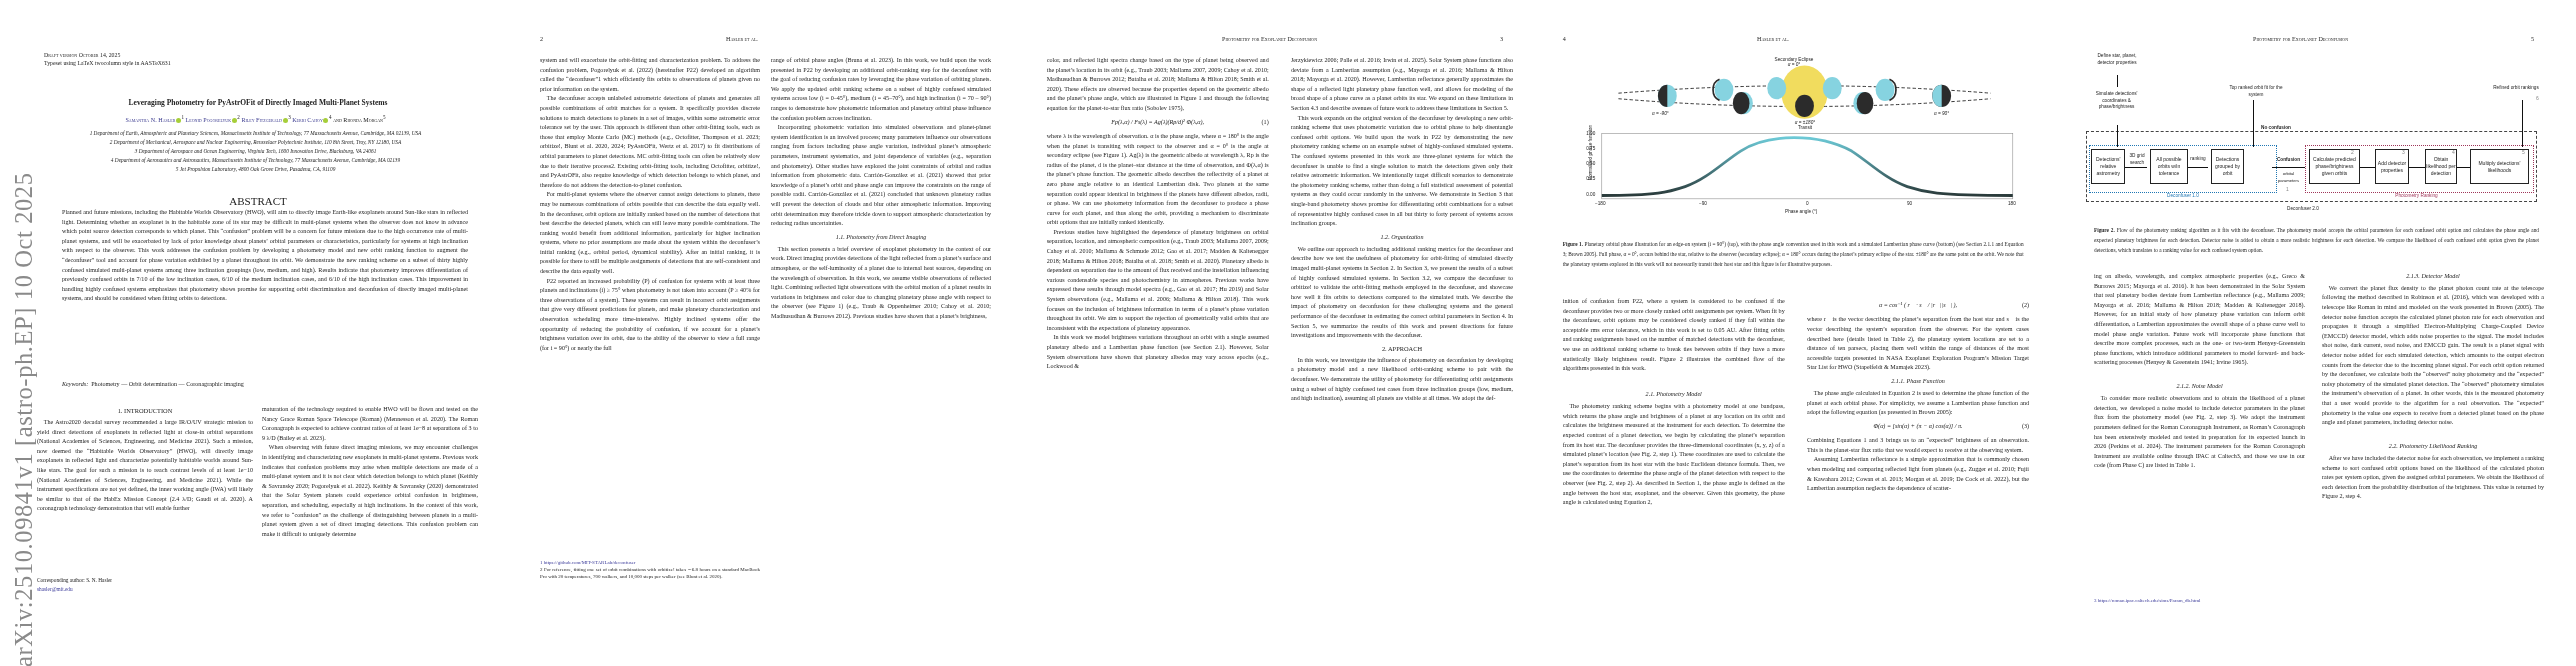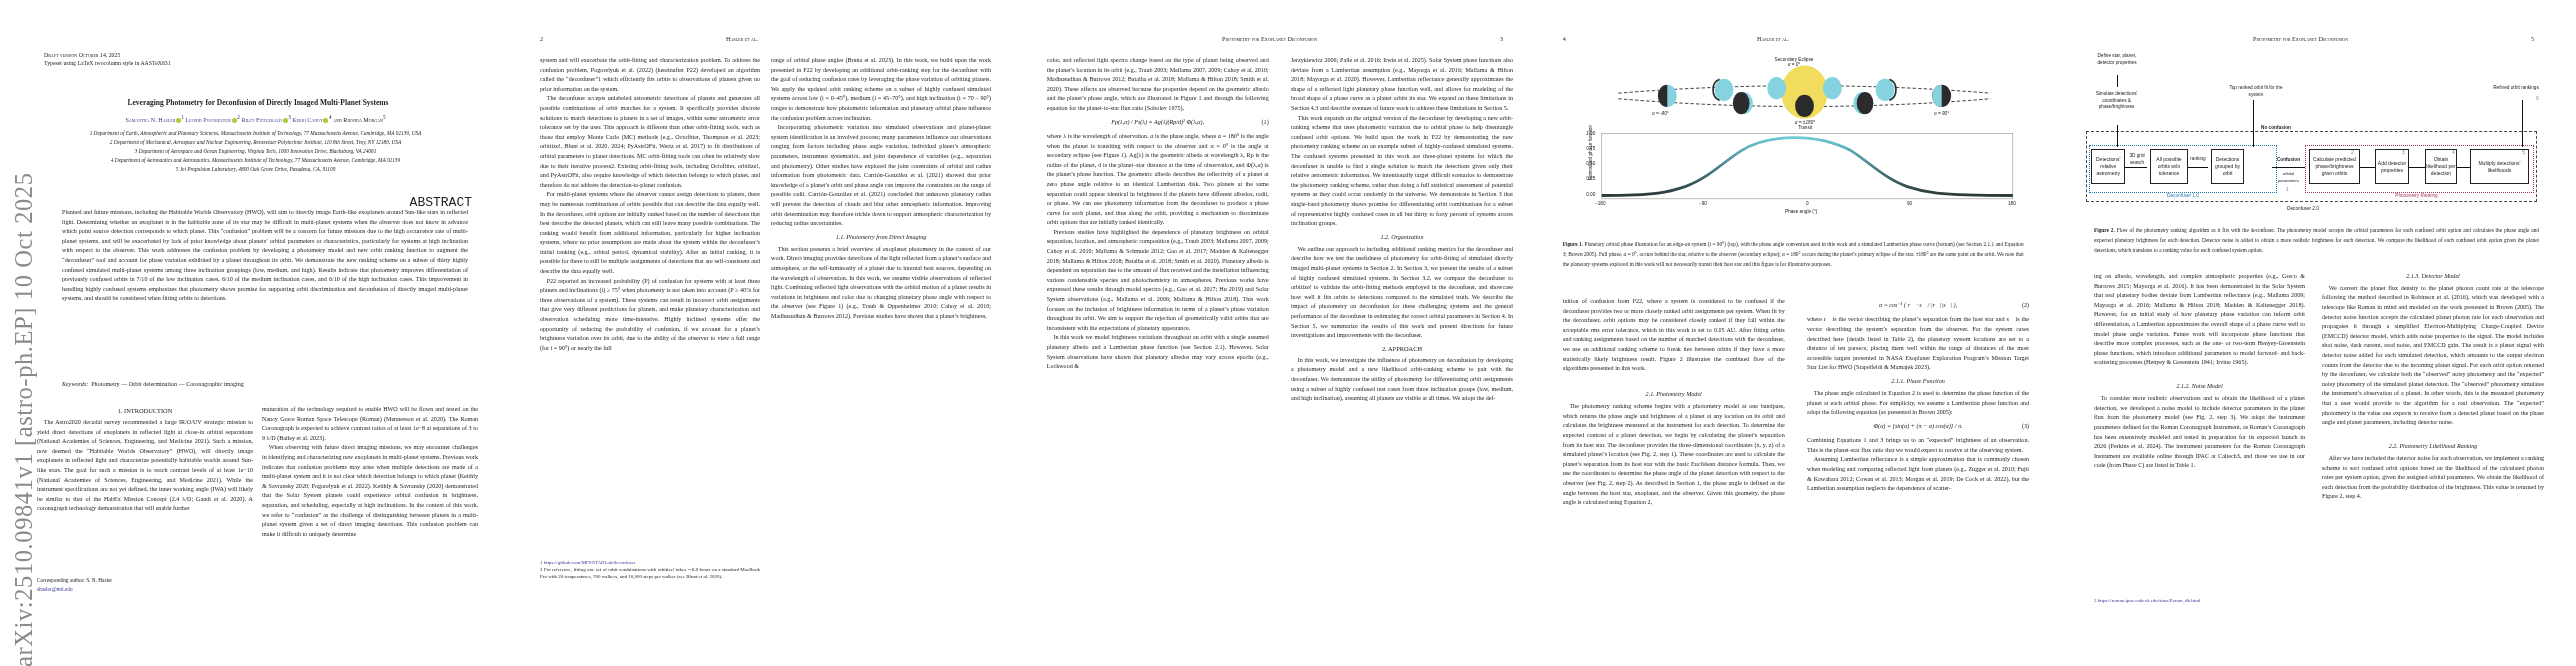--- a/index.html
+++ b/index.html
@@ -7,21 +7,21 @@
   .page{position:absolute;top:0;height:667px;width:515px;background:#fff;}
   .p1{left:0;} .p2{left:515px;} .p3{left:1030px;} .p4{left:1546px;} .p5{left:2061px;}
   .arxiv-stamp{position:absolute;left:10px;top:667px;transform-origin:0 0;transform:rotate(-90deg);font-size:24.5px;color:#8a8a8a;white-space:nowrap;letter-spacing:0.6px;font-family:"Liberation Serif",serif;}
   .draft{position:absolute;left:44px;top:52px;font-size:5.8px;line-height:7.8px;}
   .draft .sc{font-variant:small-caps;}
   .title{position:absolute;left:44px;width:428px;top:98px;text-align:center;font-weight:bold;font-size:7.5px;}
   .authors{position:absolute;left:33px;width:445px;top:114px;text-align:center;font-size:6.1px;font-variant:small-caps;color:#3b3b8f;}
   .authors .plain{color:#222;}
   .orcid{display:inline-block;width:5px;height:5px;border-radius:50%;background:#a6ce39;vertical-align:middle;margin:0 0.6px;}
   .affils{position:absolute;left:33px;width:445px;top:129px;text-align:center;font-size:5.3px;font-style:italic;line-height:9px;}
-  .abs-h{position:absolute;left:44px;width:428px;top:195px;text-align:right;font-size:13px;font-family:Liberation Mono, monospace;}
+  .abs-h{position:absolute;left:44px;width:428px;top:195px;text-align:center;font-size:11px;}
   .abstract{position:absolute;left:62px;width:406px;top:208px;font-size:6.1px;line-height:9.6px;text-align:justify;}
   .keywords{position:absolute;left:62px;width:406px;top:381px;font-size:6.1px;}
   .col{position:absolute;font-size:6.1px;line-height:9.6px;text-align:justify;}
   .col p{margin:0;text-indent:6.7px;}
   .col p.noind{text-indent:0;}
   .sec{text-align:center;margin:3.3px 0 2.2px;font-size:6.4px;}
   .sub{text-align:center;margin:4.4px 0 2.2px;}
   .sub i{font-style:italic;}
   .link{color:#3b3b9a;}
   .runhead{position:absolute;top:36px;font-size:6.1px;font-variant:small-caps;}
@@ -39,21 +39,21 @@
 </style>
 </head>
 <body>
 
 <div class="page p1">
   <div class="arxiv-stamp">arXiv:2510.09841v1  [astro-ph.EP]  10 Oct 2025</div>
   <div class="draft">
     <div class="sc">Draft version October 14, 2025</div>
     <div>Typeset using LaTeX twocolumn style in AASTeX631</div>
   </div>
-  <div class="title">Leveraging Photometry for Deconfusion of Directly Imaged Multi-Planet Systems</div>
+  <div class="title">Leveraging Photometry for PyAstrOFit of Directly Imaged Multi-Planet Systems</div>
   <div class="authors">
     <span>Samantha N. Hasler</span><span class="orcid"></span><sup class="plain">1</sup>
     <span>Leonid Pogorelyuk</span><span class="orcid"></span><sup class="plain">2</sup>
     <span>Riley Fitzgerald</span><span class="orcid"></span><sup class="plain">3</sup>
     <span>Kerri Cahoy</span><span class="orcid"></span><sup class="plain">4</sup>
     <span class="plain">and</span>
     <span class="plain">Rhonda Morgan</span><sup class="plain">5</sup>
   </div>
   <div class="affils">
     <div>1 Department of Earth, Atmospheric and Planetary Sciences, Massachusetts Institute of Technology, 77 Massachusetts Avenue, Cambridge, MA 02139, USA</div>

